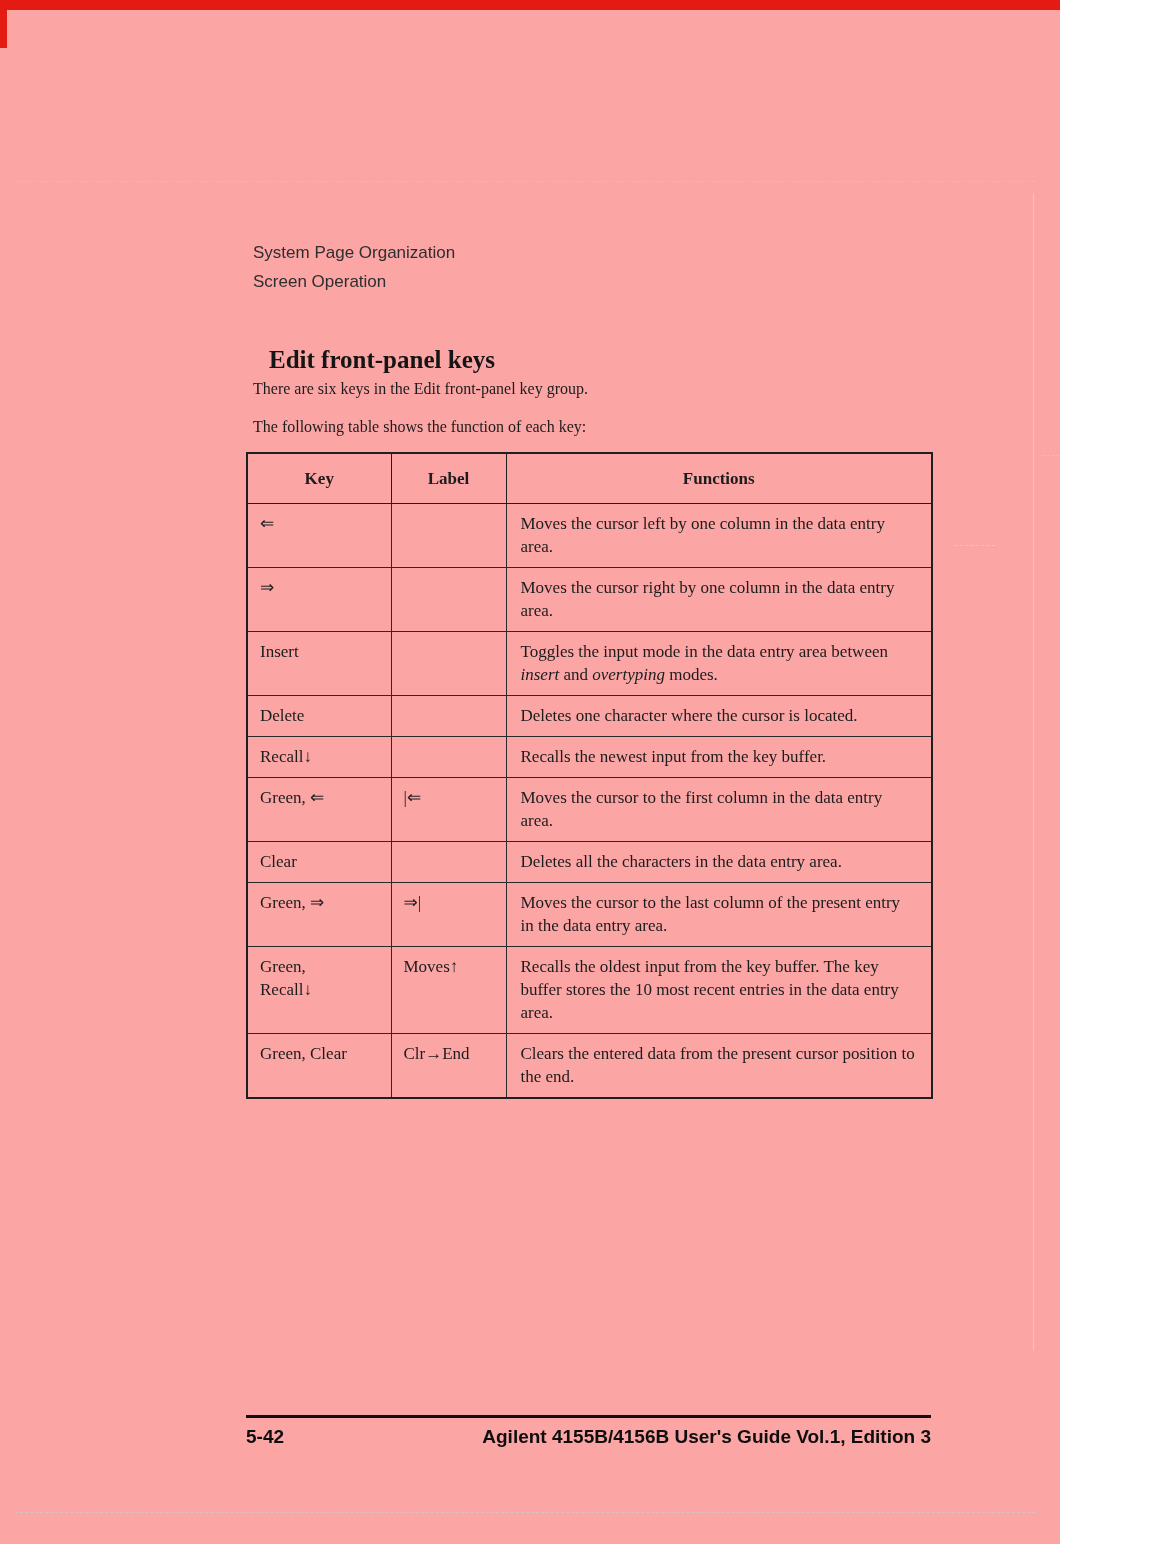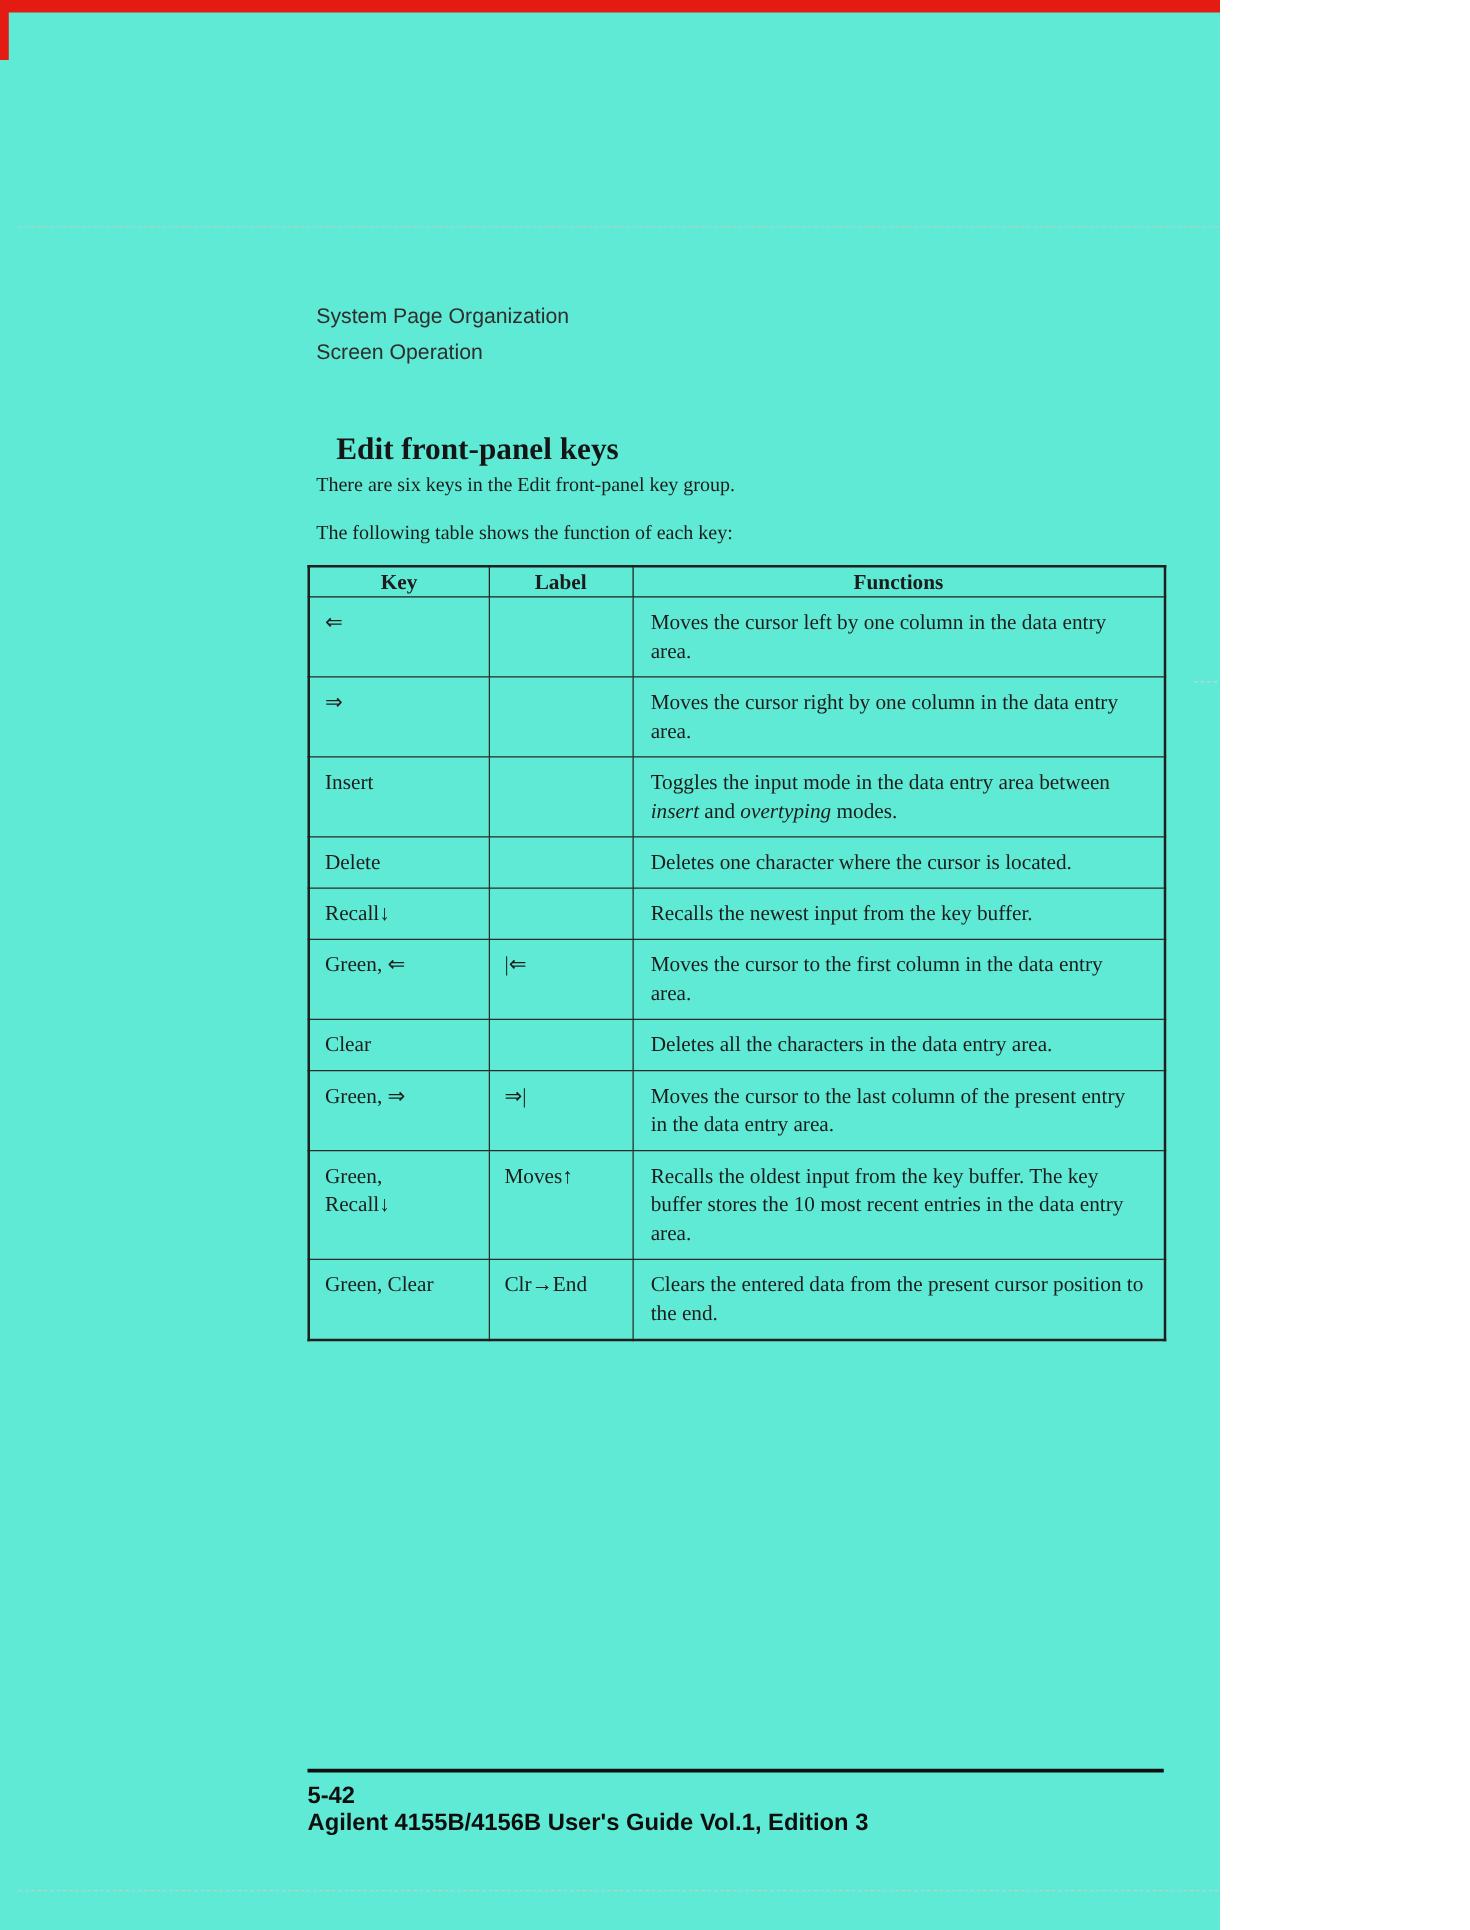--- a/index.html
+++ b/index.html
@@ -1,20 +1,20 @@
 <!DOCTYPE html>
 <html><head>
 <meta charset="utf-8">
 <style>
   html, body { margin: 0; padding: 0; background: #ffffff; }
   .page {
     position: relative;
-    width: 976px;
+    width: 1060px;
     height: 1544px;
-    background: #5eead4;
+    background: #fca5a5;
     overflow: hidden;
     font-family: "Liberation Serif", serif;
     color: #1c1c1c;
   }
 
   
   .red-bar-top { position: absolute; top: 0; left: 0; width: 1176px; height: 10px; background: #e31b12; }
   .red-bar-left { position: absolute; top: 0; left: 0; width: 7px; height: 48px; background: #e31b12; }
 
   
@@ -53,42 +53,42 @@
     font-size: 17px; line-height: 23px;
   }
   .key-table col.c-key { width: 144px; }
   .key-table col.c-label { width: 115px; }
   .key-table col.c-fn { width: 426px; }
 
   .key-table th {
     border: 1px solid #1f1f1f;
     font-weight: bold;
     text-align: center;
-    padding: 0 6px;
+    padding: 13px 6px;
     font-size: 17px;
   }
   .key-table td {
     border: 1px solid #2a2a2a;
     vertical-align: top;
     padding: 8px 10px 9px 12px;
   }
   .key-table td.cell-key { white-space: pre-line; }
   .key-table td.cell-fn { padding-left: 14px; padding-right: 16px; }
   .key-table .italic { font-style: italic; }
 
   .footer-rule {
     position: absolute; left: 246px; top: 1415px;
     width: 685px; height: 3px; background: #101010;
   }
   .footer-row {
     position: absolute; left: 246px; top: 1426px;
     width: 685px;
     display: flex; justify-content: space-between; align-items: baseline;
     font-family: "Liberation Sans", sans-serif;
-    font-weight: bold; font-size: 19px; color: #0e0e0e; flex-direction: column;
+    font-weight: bold; font-size: 19px; color: #0e0e0e;
   }
 </style>
 </head>
 <body>
 
 <div class="page">
 
   <div class="red-bar-top" style="background: rgb(227, 27, 18);"></div>
   <div class="red-bar-left" style="background: rgb(227, 27, 18);"></div>
 

